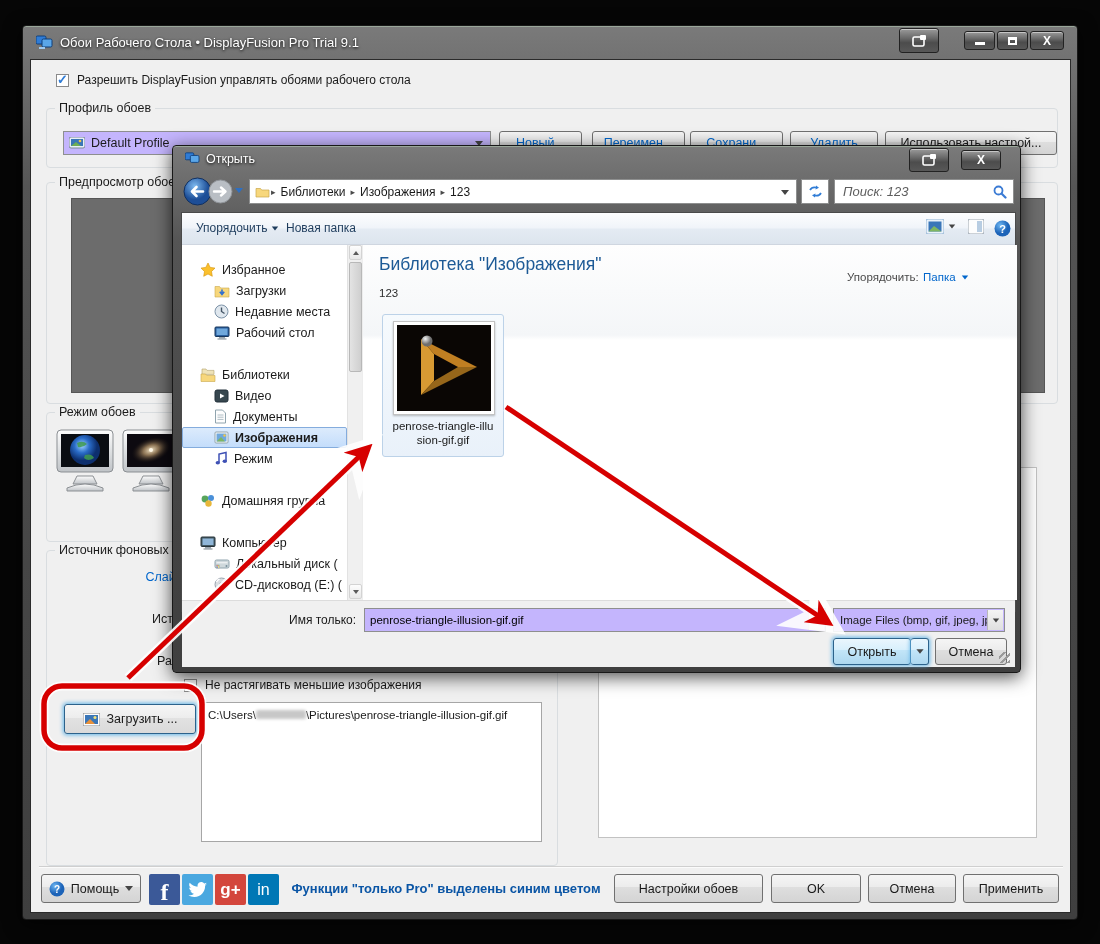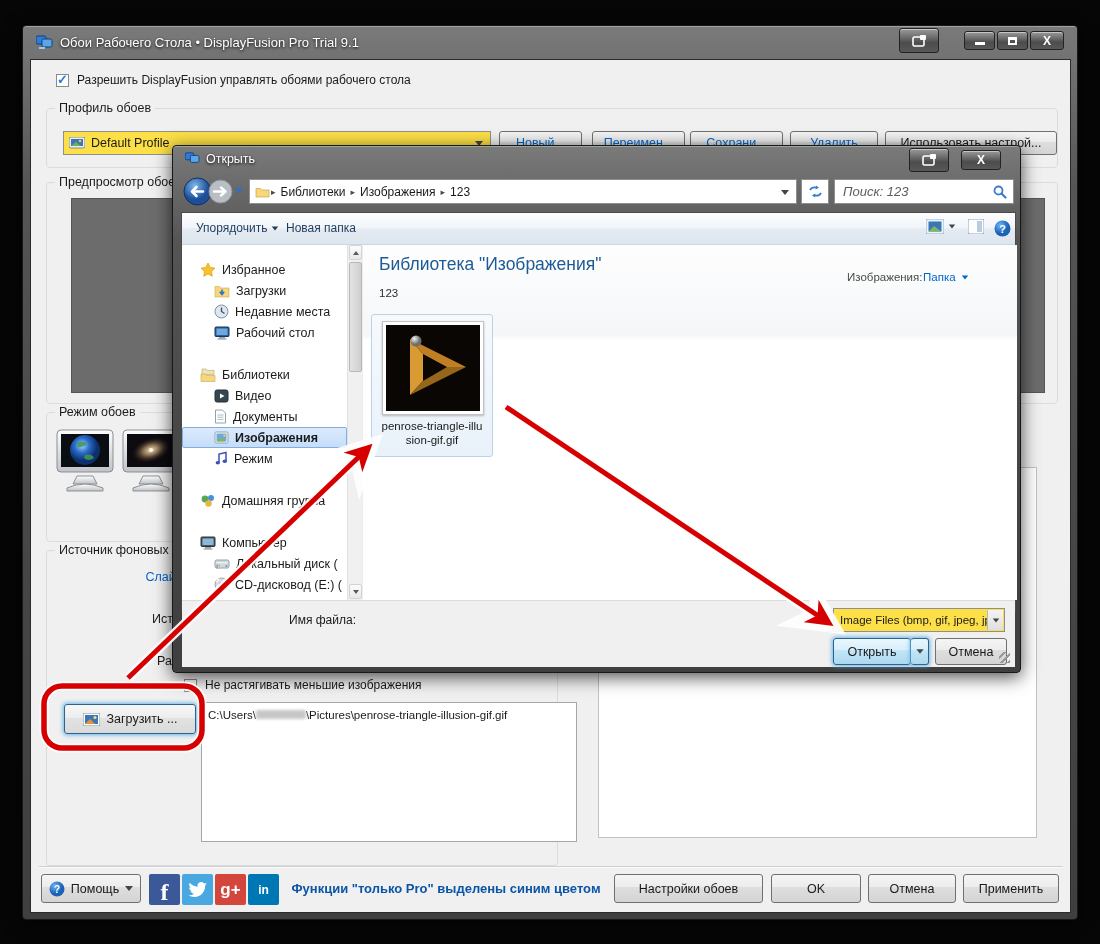--- a/index.html
+++ b/index.html
@@ -55,21 +55,21 @@
   .sb-btn{position:absolute;left:1px;width:13px;height:15px;background:linear-gradient(#fdfdfd,#e8e8e8);border:1px solid #d3d3d3;border-radius:2px;display:flex;align-items:center;justify-content:center;}
   .sb-thumb{position:absolute;left:1px;width:13px;background:linear-gradient(90deg,#e3e3e3,#cfcfcf);border:1px solid #b8b8b8;border-radius:2px;}
   .tri-up{width:0;height:0;border-left:3.5px solid transparent;border-right:3.5px solid transparent;border-bottom:4.5px solid #5a5a5a;}
   .tri-dn{width:0;height:0;border-left:3.5px solid transparent;border-right:3.5px solid transparent;border-top:4.5px solid #5a5a5a;}
   #lib-title{position:absolute;font-size:17.5px;color:#1d5a96;}
   #lib-sub{position:absolute;font-size:11.5px;color:#2c2c2c;}
   #file-item{position:absolute;border:1px solid #bcd2e8;border-radius:3px;background:linear-gradient(#f6fafd,#e9f1fa);}
   #file-thumb{position:absolute;background:#fff;border:1px solid #c2c2c2;box-shadow:0 1px 2px rgba(0,0,0,.25);}
   .fname{position:absolute;width:100%;text-align:center;font-size:11.5px;line-height:14px;}
   #dlg-footer{position:absolute;left:0;top:387px;width:100%;height:67px;background:#f0f0f0;border-top:1px solid #dcdcdc;}
-  .field{position:absolute;background:#fde047;border:1px solid #8e8f8f;display:flex;align-items:center;}
+  .field{position:absolute;background:#c4b5fd;border:1px solid #8e8f8f;display:flex;align-items:center;}
   .field input{border:none;outline:none;flex:1;font:11.5px "Liberation Sans",sans-serif;padding:0 5px;background:transparent;}
   .combo-caret{position:absolute;right:1px;top:1px;bottom:1px;width:16px;display:flex;align-items:center;justify-content:center;
                background:linear-gradient(#f4f4f4,#dfdfdf);border-left:1px solid #b9b9b9;}
   .grip{position:absolute;right:5px;bottom:4px;width:11px;height:11px;
         background:repeating-linear-gradient(135deg,transparent 0 3px,#9a9a9a 3px 5px);}
   .ico{display:inline-flex;align-items:center;justify-content:center;}
   svg{display:block;}
   #overlay{position:absolute;left:0;top:0;z-index:50;pointer-events:none;}
 </style>
 </head>
@@ -190,21 +190,21 @@
               <path d="M2 11 L7 6 L12 11 Z" fill="#e8913a"></path>
               <circle cx="12" cy="4.5" r="1.5" fill="#f3e27a"></circle>
             </svg>
         </span>
         <span>Загрузить ...</span>
       </div>
 
       <span class="cb" style="left:153px;top:619px"></span>
       <span class="cb-lbl" style="left:174px;top:618px">Не растягивать меньшие изображения</span>
 
-      <div class="listbox" style="left:170px;top:642px;width:376px;height:140px">
+      <div class="listbox" style="left:170px;top:642px;width:341px;height:140px">
         <div id="path-text"><span>C:\Users\</span><span class="redacted"></span><span>\Pictures\penrose-triangle-illusion-gif.gif</span></div>
       </div>
 
       <div class="listbox" style="left:567px;top:407px;width:439px;height:371px;border-color:#c2c2c2"></div>
 
       <div class="hsep" style="left:8px;top:806px;width:1024px"></div>
 
       <div class="btn" style="left:10px;top:814px;width:100px;height:29px;gap:6px">
         <span class="ico">
           <svg width="16" height="16" viewBox="0 0 16 16">
@@ -227,21 +227,21 @@
           </div>
           <div class="social" style="left: 151px; top: 814px; background: rgb(74, 168, 224);">
             <svg width="20" height="16" viewBox="0 0 20 16">
               <path d="M19 2.2 c-.7.3-1.4.5-2.1.6 .8-.5 1.3-1.2 1.6-2.1 -.7.4-1.5.8-2.4.9 C15.4.6 14.4.1 13.3.1 c-2.1 0-3.8 1.7-3.8 3.8 0 .3 0 .6.1.9 C6.4 4.6 3.6 3.1 1.7.8 1.4 1.4 1.2 2 1.2 2.7 c0 1.3.7 2.5 1.7 3.2 -.6 0-1.2-.2-1.7-.5 0 1.8 1.3 3.4 3 3.7 -.3.1-.7.1-1 .1 -.2 0-.5 0-.7-.1 .5 1.5 1.9 2.6 3.5 2.6 -1.3 1-2.9 1.6-4.7 1.6 H.5 c1.7 1.1 3.7 1.7 5.8 1.7 7 0 10.8-5.8 10.8-10.8 v-.5 c.7-.5 1.4-1.2 1.9-2z" fill="#fff"></path>
             </svg>
           </div>
           <div class="social" style="left: 184px; top: 814px; background: rgb(211, 70, 60);">
             <span style="font-weight:bold;font-size:17px">g+</span>
           </div>
           <div class="social" style="left: 217px; top: 814px; background: rgb(0, 119, 181);">
-            <span style="font-weight:bold;font-size:12px">in</span>
+            <span style="font-weight:normal;font-size:16px">in</span>
           </div>
         </div>
       <div id="pro-note" style="left:248px;top:821px;width:334px">Функции "только Pro" выделены синим цветом</div>
       <div id="mw-buttons">
           <div class="btn" style="left: 583px; top: 814px; width: 149px; height: 29px; text-align: center;">Настройки обоев</div>
           <div class="btn" style="left: 740px; top: 814px; width: 90px; height: 29px;">OK</div>
           <div class="btn" style="left: 837px; top: 814px; width: 88px; height: 29px;">Отмена</div>
           <div class="btn" style="left: 932px; top: 814px; width: 96px; height: 29px;">Применить</div>
         </div>
     </div>
@@ -500,27 +500,27 @@
           </div>
         <div class="sb-thumb" style="top:17px;height:110px"></div>
         <div class="sb-btn" style="top:339px">
             <span class="tri-dn"></span>
           </div>
       </div>
 
       <div style="position:absolute;left:180px;top:32px;width:655px;height:355px;border-left:1px solid #ededed;background:linear-gradient(#fefefe,#f4f6f8 90px,#fff 95px)">
         <div id="lib-title" style="left:16px;top:9px">Библиотека "Изображения"</div>
         <div id="lib-sub" style="left:16px;top:42px">123</div>
-        <div style="position:absolute;left:484px;top:26px;font-size:11.5px;color:#4a4a4a">Изображения:</div>
+        <div style="position:absolute;left:484px;top:26px;font-size:11.5px;color:#4a4a4a">Упорядочить:</div>
         <div style="position:absolute;left:560px;top:26px;font-size:11.5px;color:#0066cc;display:flex;align-items:center;gap:5px">
           <span>Папка</span>
             <span class="caret" style="border-top-color:#0066cc;transform:scale(.8)"></span>
         </div>
 
-        <div id="file-item" style="left:8px;top:69px;width:122px;height:143px">
+        <div id="file-item" style="left:19px;top:69px;width:122px;height:143px">
           <div id="file-thumb" style="left:10px;top:6px;width:102px;height:94px;padding:3px">
             <svg width="94" height="86" viewBox="0 0 94 86">
               <defs>
                   <radialGradient id="sph" cx="35%" cy="30%">
                     <stop offset="0" stop-color="#f2f2f2"></stop>
                     <stop offset="1" stop-color="#6e6e6e"></stop>
                   </radialGradient>
                 </defs>
               <rect x="0" y="0" width="94" height="86" fill="#0a0604"></rect>
               <polygon points="24,14 24,70 37,56 37,29" fill="#d89a33"></polygon>
@@ -528,21 +528,27 @@
               <polygon points="24,14 37,29 61,42 80,42" fill="#c07f22"></polygon>
               <circle cx="30" cy="16" r="5.5" fill="url(#sph)"></circle>
             </svg>
           </div>
           <div class="fname" style="top:104px">penrose-triangle-illu</div>
           <div class="fname" style="top:118px">sion-gif.gif</div>
         </div>
       </div>
 
       <div id="dlg-footer">
-        <span style="position:absolute;left:107px;top:12px;font-size:12px">Имя файла:</span>
+        <span style="position:absolute;left:107px;top:12px;font-size:12px">Имя только:</span>
+        <div class="field" style="left:182px;top:7px;width:462px;height:24px">
+          <input value="penrose-triangle-illusion-gif.gif" style="">
+          <span class="combo-caret">
+              <span class="caret" style="transform:scale(.8)"></span>
+            </span>
+        </div>
         <div class="field" style="left:651px;top:7px;width:172px;height:24px">
           <span style="font-size:11.5px;padding-left:6px;white-space:nowrap;overflow:hidden;flex:1">Image Files (bmp, gif, jpeg, jp</span>
           <span class="combo-caret">
               <span class="caret" style="transform:scale(.8)"></span>
             </span>
         </div>
         <div class="btn focused" style="left:651px;top:37px;width:78px;height:27px">
             <span>Открыть</span>
           </div>
         <div class="btn focused" style="left:729px;top:37px;width:18px;height:27px;border-left:none">

